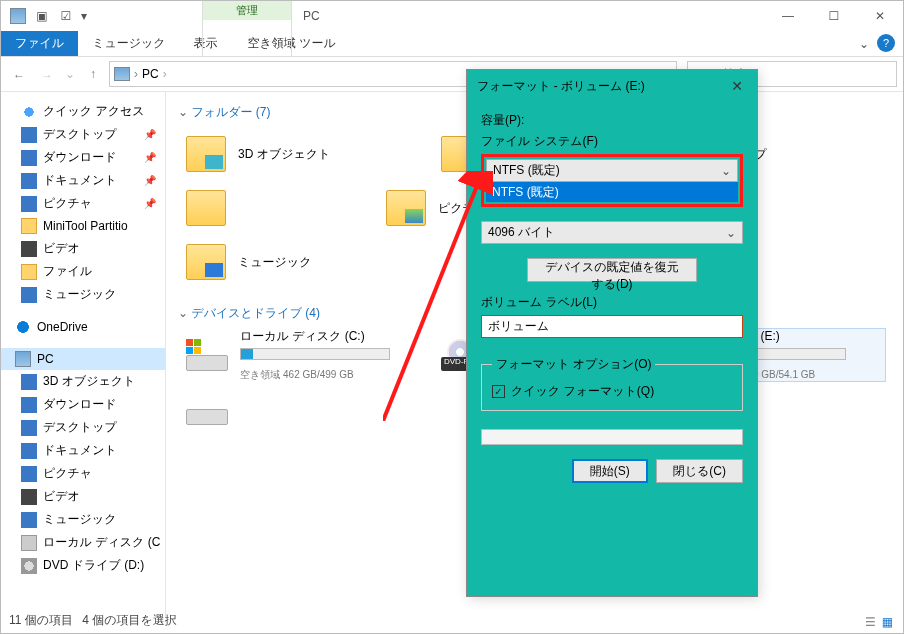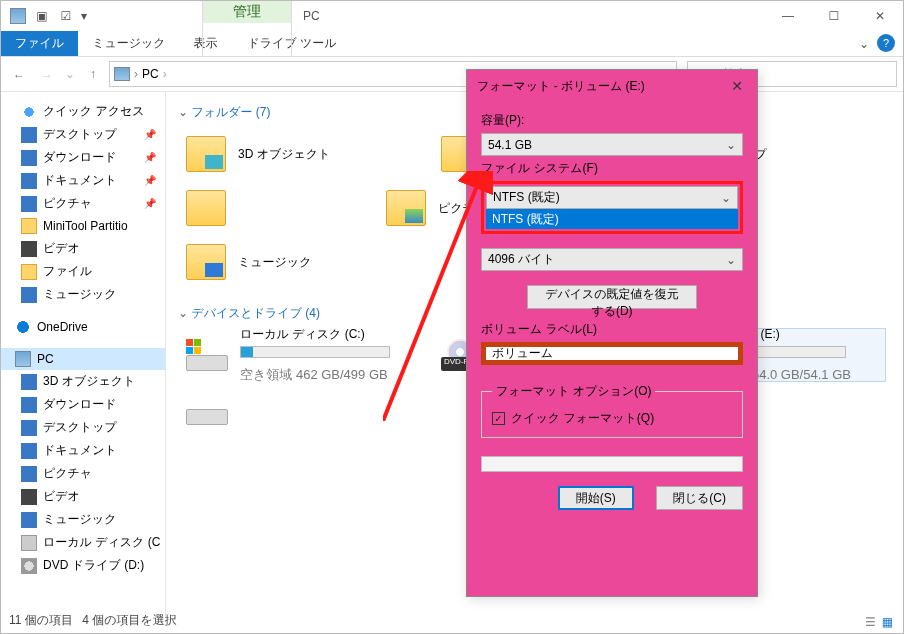--- a/index.html
+++ b/index.html
@@ -8,21 +8,21 @@
 .titlebar .qat{display:flex;align-items:center;gap:2px;padding-left:4px}
 .qat-btn{width:22px;height:22px;display:flex;align-items:center;justify-content:center;color:#555}
 .chev{width:10px;text-align:center;color:#555}
 .win-ctrl{margin-left:auto;display:flex}
 .win-ctrl div{width:46px;height:30px;display:flex;align-items:center;justify-content:center;color:#555}
 .ribbon-tabs{height:25px;display:flex;align-items:flex-end}
 .rt{padding:4px 14px;color:#333}
 .rt.file{background:#1979ca;color:#fff}
 .rt.ctx-tab{color:#333}
 .ctx-group{position:absolute;left:201px;top:0;width:90px;height:55px;border-left:1px solid #ddd;border-right:1px solid #ddd;text-align:center}
-.ctx-group .ctx-label{background:#e1f3dd;color:#2a6b22;font-size:14px;padding:2px 0}
+.ctx-group .ctx-label{background:#e1f3dd;color:#2a6b22;font-size:11px;padding:2px 0}
 .ribbon-expand{position:absolute;right:10px;top:36px;color:#555}
 .help{position:absolute;right:8px;top:33px;width:18px;height:18px;border-radius:50%;background:#1979ca;color:#fff;text-align:center;line-height:18px;font-size:11px}
 .nav{height:36px;display:flex;align-items:center;border-top:1px solid #ddd;border-bottom:1px solid #e5e5e5;padding:0 6px;gap:4px}
 .nav-btn{width:24px;height:24px;display:flex;align-items:center;justify-content:center;color:#777}
 .addr{flex:1;height:26px;border:1px solid #ccc;display:flex;align-items:center;padding:0 4px;gap:4px}
 .addr .pcicon{width:16px;height:14px;background:linear-gradient(#6fa7d6,#9cc6e8);border:1px solid #789}
 .search{width:210px;height:26px;border:1px solid #ccc;margin-left:6px;display:flex;align-items:center;padding-left:6px;color:#888}
 .body{display:flex;height:525px}
 .sidebar{width:165px;border-right:1px solid #e5e5e5;padding:8px 0;overflow:hidden}
 .sb-item{display:flex;align-items:center;padding:3px 8px 3px 20px;gap:6px;white-space:nowrap}
@@ -55,44 +55,44 @@
 .sub-mus{background:#2d7bd6}
 .drive-ico{width:42px;height:32px;position:relative}
 .drive-ico .case{position:absolute;bottom:0;width:42px;height:16px;background:#ddd;border:1px solid #aaa;border-radius:2px}
 .drive-ico .win{position:absolute;left:0;top:0;width:16px;height:16px}
 .drive-ico .win div{position:absolute;width:7px;height:7px}
 .dvd-ico{width:38px;height:32px;position:relative}
 .dvd-ico .case{position:absolute;bottom:0;width:38px;height:14px;background:#333;border-radius:2px}
 .dvd-ico .disc{position:absolute;left:6px;top:0;width:26px;height:26px;border-radius:50%;background:radial-gradient(circle,#fff 20%,#c0d4e8 22%,#d8c8e8 60%,#eee 62%)}
 .dvd-ico .lbl{position:absolute;bottom:1px;left:3px;color:#fff;font-size:8px}
 .itm .t1{color:#000}
-.itm .t2{color:#777;font-size:13px;margin-top:8px}
+.itm .t2{color:#777;font-size:10px;margin-top:8px}
 .itm .bar{width:150px;height:12px;border:1px solid #bbb;margin:3px 0;background:#eee;position:relative}
 .itm .bar .fill{height:100%;background:#26a0da}
 .status{position:absolute;left:8px;bottom:4px;color:#444;font-size:11px}
 .view-icons{position:absolute;right:10px;bottom:4px;display:flex;gap:6px;color:#888}
-.dialog{position:absolute;left:465px;top:68px;width:292px;height:528px;background:#ec4899;border:1px solid #888;box-shadow:2px 2px 12px rgba(0,0,0,.15)}
+.dialog{position:absolute;left:465px;top:68px;width:292px;height:528px;background:#14b8a6;border:1px solid #888;box-shadow:2px 2px 12px rgba(0,0,0,.15)}
 .dlg-title{height:32px;display:flex;align-items:center;padding:0 10px}
 .dlg-title .x{margin-left:auto;width:20px;text-align:center;font-size:14px;color:#333}
 .dlg-body{padding:6px 14px}
 .lbl{margin:4px 0 4px;color:#000}
 .combo{height:23px;border:1px solid #adadad;background:#e9e9e9;display:flex;align-items:center;padding:0 6px;position:relative}
 .combo::after{content:"⌄";position:absolute;right:6px;color:#555}
 .redbox{border:3px solid #ff1a1a;padding:2px;margin-top:2px}
 .dd-item{height:20px;background:#0078d7;color:#fff;display:flex;align-items:center;padding:0 6px}
 .btn{height:24px;border:1px solid #adadad;background:#e9e9e9;padding:0 16px;display:inline-flex;align-items:center;justify-content:center}
 .btn.primary{border:2px solid #0078d7}
 .restore{margin:14px auto 12px;display:block;width:170px}
-.txt{width:100%;height:23px;border:5px solid #c2410c;padding:4px 6px}
+.txt{width:100%;height:23px;border:1px solid #c2410c;padding:4px 6px}
 .fieldset{border:1px solid #ccc;padding:10px 10px 10px 10px;margin-top:18px}
 .fieldset legend{padding:0 4px}
 .chk{display:flex;align-items:center;gap:6px}
 .chk .box{width:13px;height:13px;border:1px solid #333;display:flex;align-items:center;justify-content:center;font-size:10px;color:#222}
 .progress{height:16px;border:1px solid #bbb;margin-top:18px;background:#f4f4f4}
-.dlg-actions{display:flex;gap:22px;justify-content:flex-end;margin-top:14px}
+.dlg-actions{display:flex;gap:8px;justify-content:flex-end;margin-top:14px}
 .arrow{position:absolute;left:382px;top:170px;width:110px;height:250px;pointer-events:none}
 svg{display:block}
 </style>
 </head>
 <body>
 
 <div class="titlebar">
   <div class="qat">
     <div class="qat-btn">
         <div class="sb-ico i-pc"></div>
@@ -104,21 +104,21 @@
 </div>
 
 <div class="ctx-group">
   <div class="ctx-label">管理</div>
 </div>
 
 <div class="ribbon-tabs">
   <div class="rt file">ファイル</div>
   <div class="rt">ミュージック</div>
   <div class="rt">表示</div>
-  <div class="rt ctx-tab" style="margin-left:2px">ドライブ ツール</div>
+  <div class="rt ctx-tab" style="margin-left:2px">空き領域 ツール</div>
   <span style="position:absolute;left:302px;top:8px;color:#555">PC</span>
 </div>
 
 <div class="win-ctrl" style="position:absolute;top:0;right:0">
   <div>—</div>
   <div>☐</div>
   <div>✕</div>
 </div>
 <div class="ribbon-expand" style="right:34px">⌄</div>
 <div class="help">?</div>
@@ -331,23 +331,20 @@
   <span style="color:#1979ca">▦</span>
 </div>
 
 <div class="dialog">
   <div class="dlg-title">
     <span>フォーマット - ボリューム (E:)</span>
     <span class="x">✕</span>
   </div>
   <div class="dlg-body">
     <div class="lbl">容量(P):</div>
-    <div class="combo">
-        <span>54.1 GB</span>
-      </div>
 
     <div class="lbl">ファイル システム(F)</div>
     <div class="redbox">
       <div class="combo combo-sel">
           <span>NTFS (既定)</span>
         </div>
       <div class="dd-item">
           <span>NTFS (既定)</span>
         </div>
     </div>

